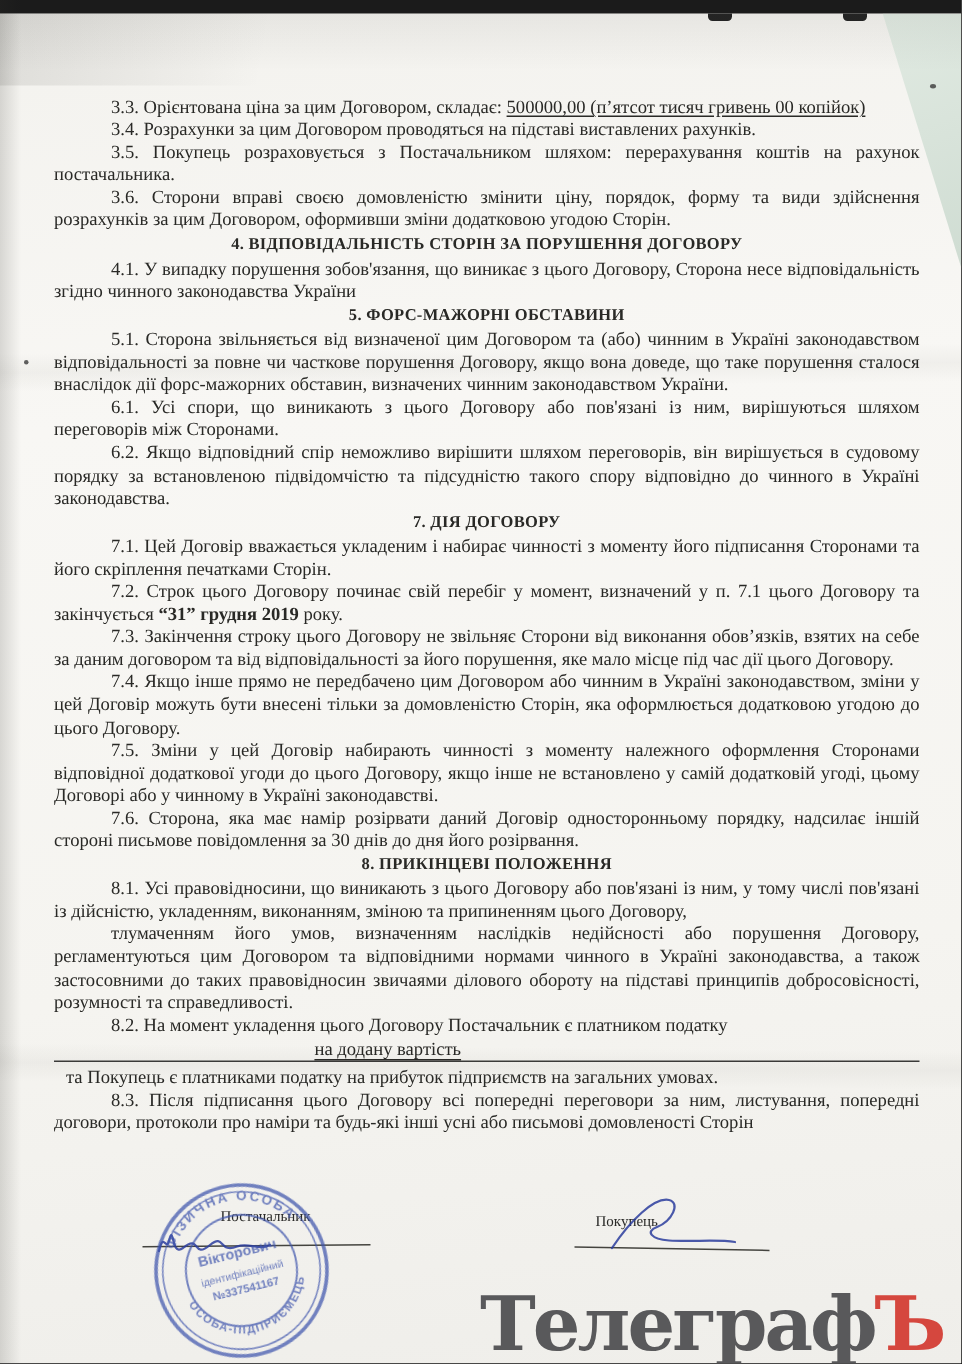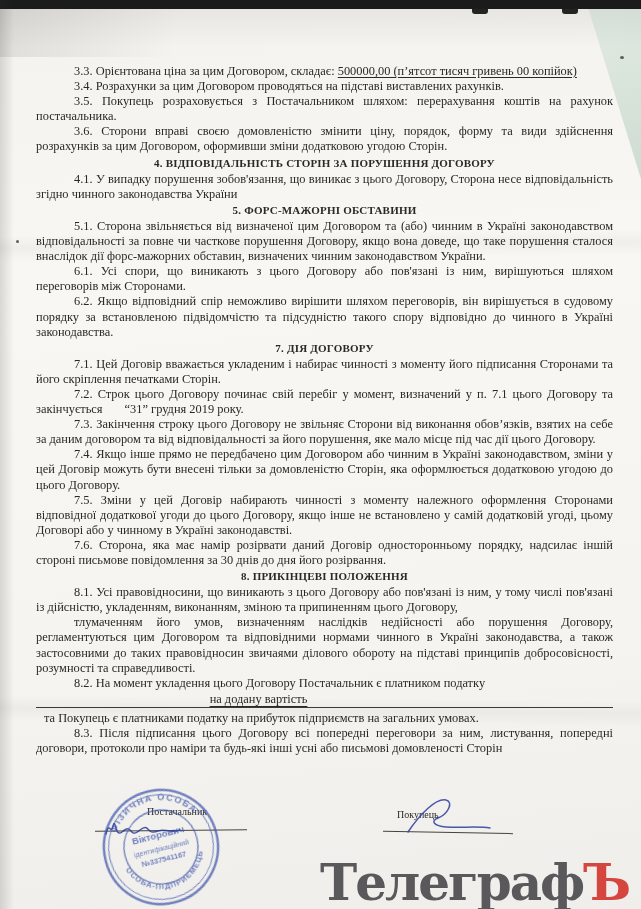--- a/index.html
+++ b/index.html
@@ -18,21 +18,21 @@
         background:linear-gradient(90deg,rgba(50,50,45,.16),rgba(0,0,0,0));}
   .crease{position:absolute;left:-20px;width:700px;height:26px;pointer-events:none;
         background:linear-gradient(180deg,rgba(0,0,0,0) 0%,rgba(80,80,70,.05) 50%,rgba(0,0,0,0) 100%);}
   .speck{position:absolute;width:4px;height:3px;background:#3a3a3a;border-radius:50%;opacity:.8;}
 
   .doc{position:absolute;left:36px;top:64px;width:577px;color:#292926;
        font-size:12.4px;line-height:15.1px;text-align:justify;}
   .doc p{margin:0;text-indent:38px;}
   .doc p.noindent{text-indent:8px;}
   .u{text-decoration:underline;text-underline-offset:2px;}
-  .b{font-weight:normal;margin-left:19px;}
+  .b{font-weight:bold;}
   .heading{font-weight:bold;text-align:center;text-indent:0;margin:1px 0;
            font-size:11px;letter-spacing:.2px;}
   .fill-line{position:relative;height:15px;border-bottom:1.2px solid #3a3a38;
              text-align:center;margin:1px 0 3px 0;}
   .fill-line span{display:inline-block;transform:translateX(-66px);
              text-decoration:underline;text-underline-offset:3px;}
 
   .sig-label{position:absolute;font-size:10px;color:#2a2a28;text-align:center;}
   .sig-line{position:absolute;height:0;border-bottom:1.1px solid #44443f;}
   .sig-svg{position:absolute;overflow:visible;}

